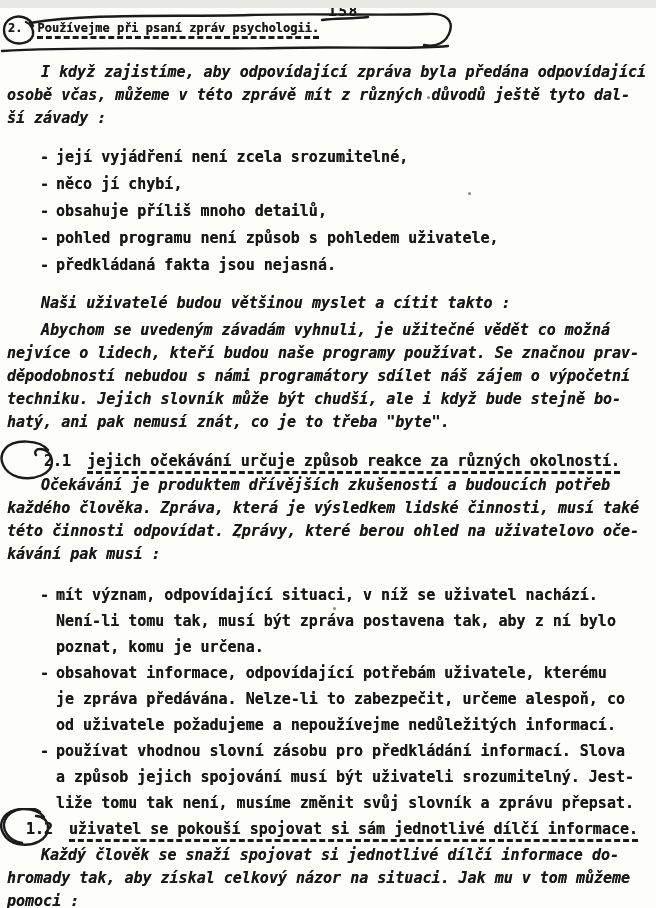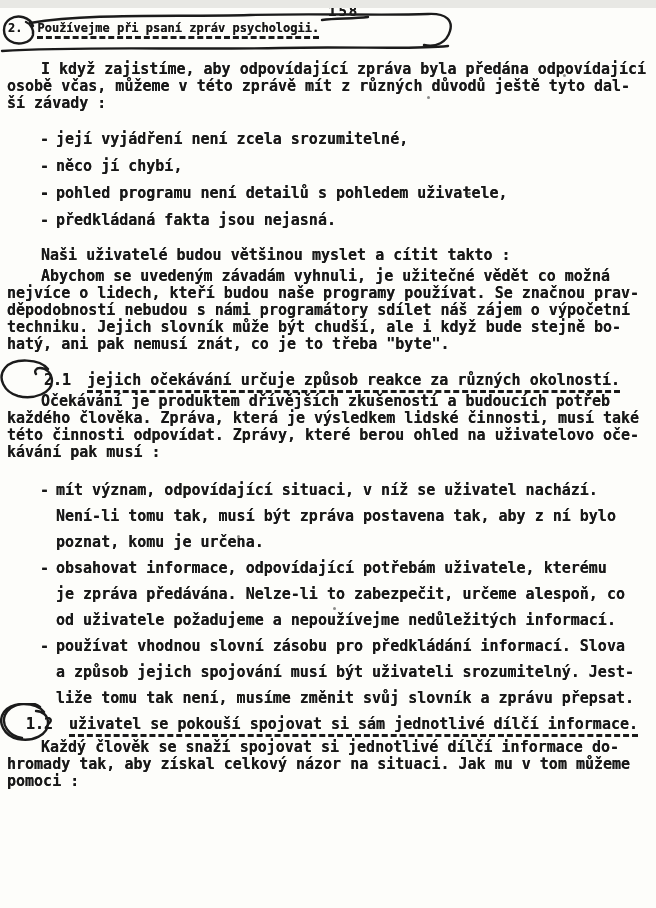--- a/index.html
+++ b/index.html
@@ -20,23 +20,24 @@
     position:absolute; top:-5px; left:328px;
     font-size:14px; letter-spacing:2px;
   }
   .topdeco { position:absolute; top:0; left:0; pointer-events:none; }
   .h2row { position:absolute; top:13px; left:8px; white-space:nowrap; font-size:12px; }
   .h2row .secnum { margin-right:15px; }
   .u { border-bottom:3px dashed #1a1a1a; padding-bottom:1px; }
 
   .para {
     margin:0 4px 0 7px;
-    line-height:17px;
+    line-height:23px;
     white-space:pre-line;
     text-indent:34px;
+    font-style:italic;
   }
   .p-intro  { margin-top:7px; }
   .p-users  { margin-top:4px; }
   .p-think  { margin-top:13px; }
   .p-expect { margin-top:0; }
   .p-connect{ margin-top:2px; }
 
   .dashlist { margin-left:40px; margin-right:4px; }
   .l1 { margin-top:14px; }
   .l1 .li { line-height:27px; }
@@ -72,22 +73,22 @@
     </svg>
   </div>
 
   <p class="para p-intro">I když zajistíme, aby odpovídající zpráva byla předána odpovídající
 osobě včas, můžeme v této zprávě mít z různých důvodů ještě tyto dal-
 ší závady :</p>
 
   <div class="dashlist l1">
     <div class="li"><span class="dash">-</span><span>její vyjádření není zcela srozumitelné,</span></div>
     <div class="li"><span class="dash">-</span><span>něco jí chybí,</span></div>
-    <div class="li"><span class="dash">-</span></div>
-    <div class="li"><span class="dash">-</span><span>pohled programu není detailů s pohledem uživatele,</span></div>
+    <div class="li"><span class="dash">-</span><span>obsahuje příliš mnoho detailů,</span></div>
+    <div class="li"><span class="dash">-</span><span>pohled programu není způsob s pohledem uživatele,</span></div>
     <div class="li"><span class="dash">-</span><span>předkládaná fakta jsou nejasná.</span></div>
   </div>
 
   <p class="para p-think">Naši uživatelé budou většinou myslet a cítit takto :</p>
 
   <p class="para p-users">Abychom se uvedeným závadám vyhnuli, je užitečné vědět co možná
 nejvíce o lidech, kteří budou naše programy používat. Se značnou prav-
 děpodobností nebudou s námi programátory sdílet náš zájem o výpočetní
 techniku. Jejich slovník může být chudší, ale i když bude stejně bo-
 hatý, ani pak nemusí znát, co je to třeba "byte".</p>

